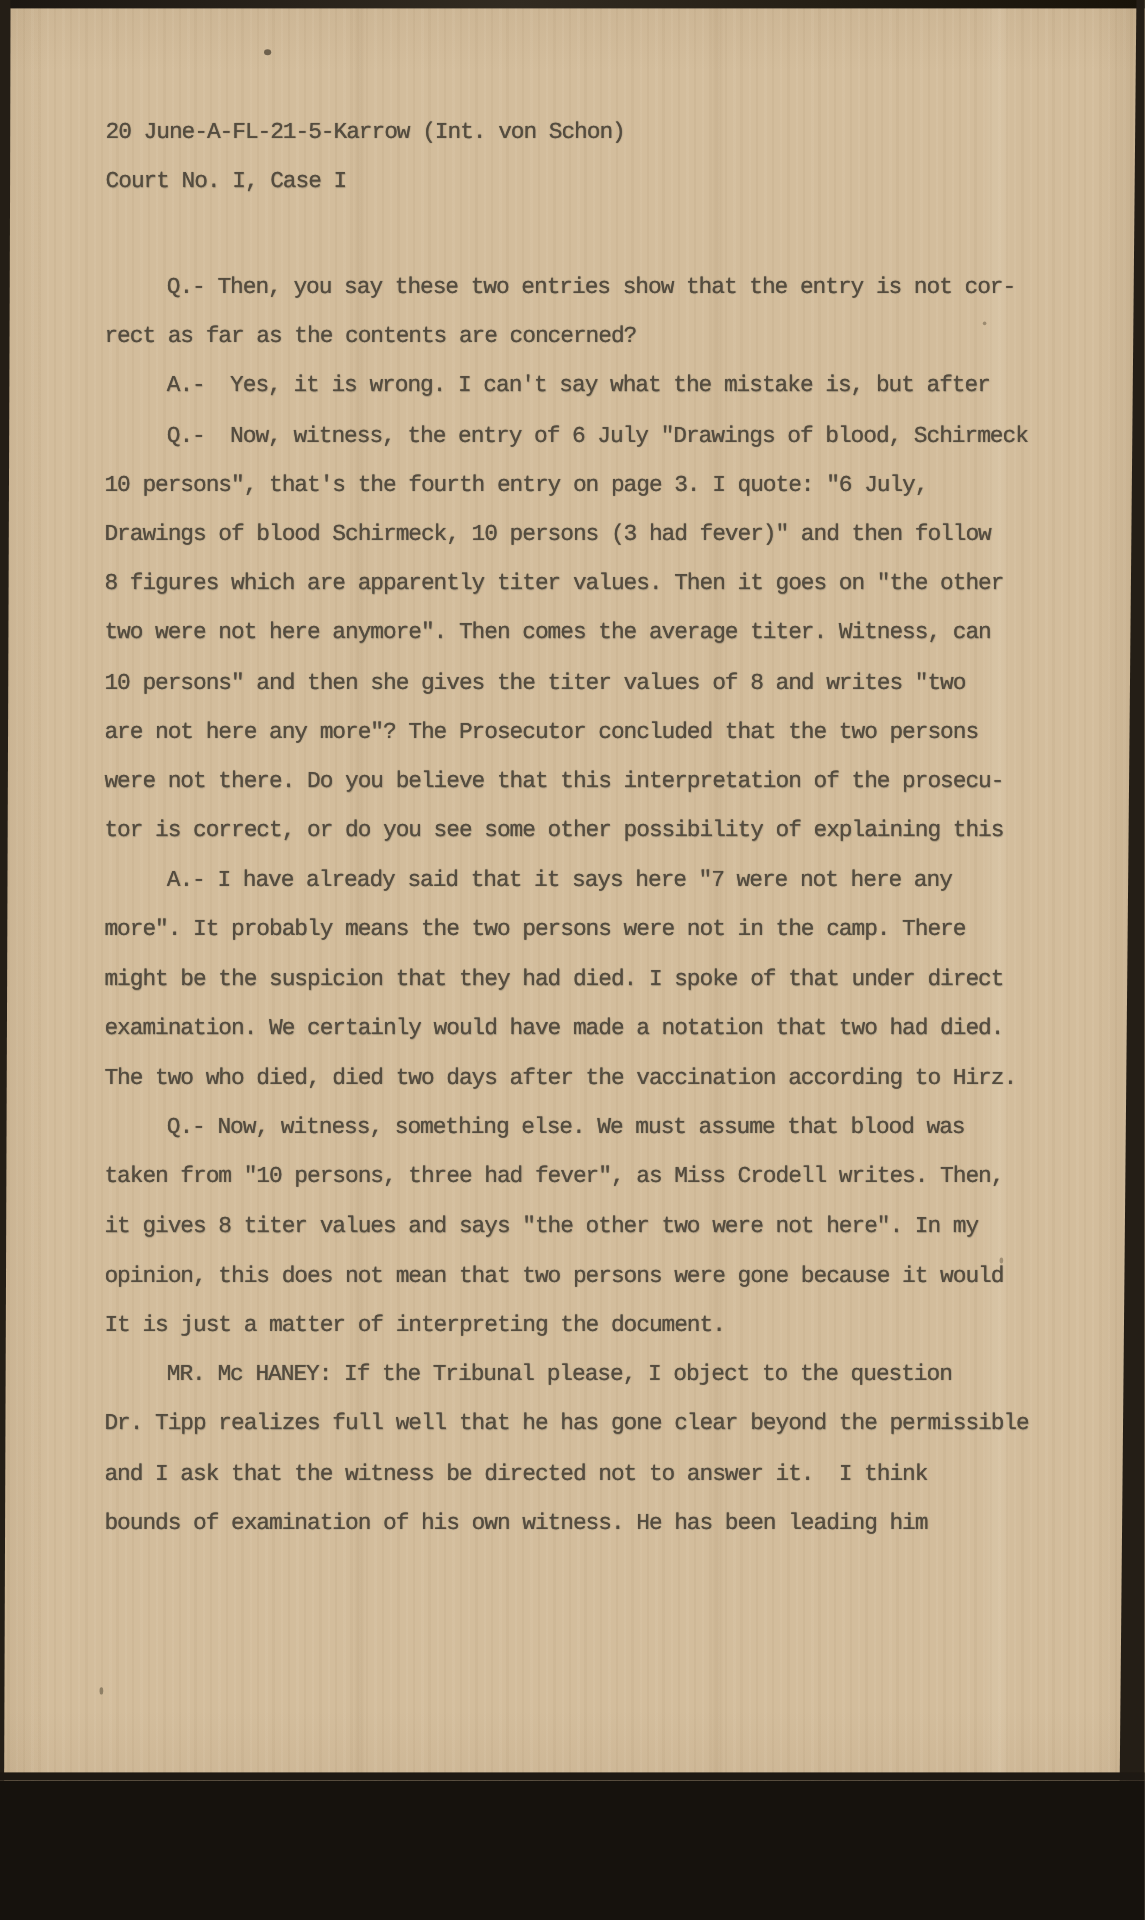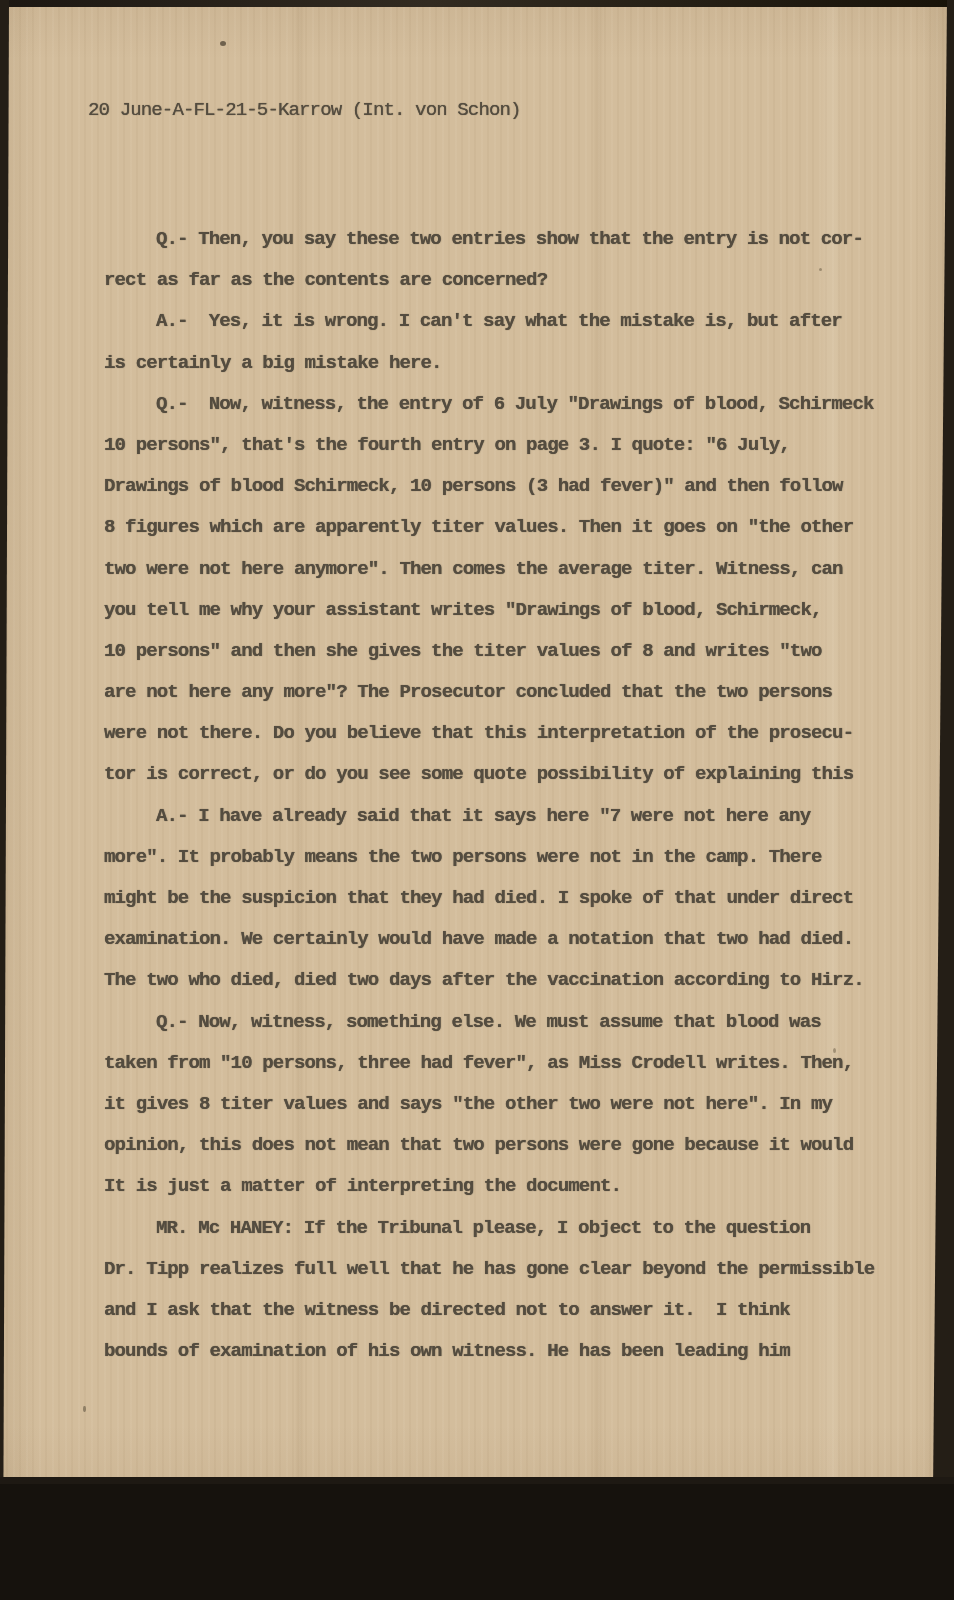--- a/index.html
+++ b/index.html
@@ -27,21 +27,21 @@
   .typewritten{
     text-shadow:0 0 0.7px rgba(84,76,63,0.85), 0.4px 0.4px 0.9px rgba(84,76,63,0.35);
   }
   .line{
     white-space:pre;
     line-height:41.2px;
     height:41.2px;
   }
   .indent{padding-left:52px;}
   .header-block{position:absolute;left:88px;top:90px;}
-  .body-block{position:absolute;left:104px;top:219px;font-weight:bold;}
+  .body-block{position:absolute;left:87px;top:219px;}
   .footer-block{position:absolute;left:420px;top:1492px;transform:rotate(-1.5deg);}
   
   .edge{position:absolute;background:#241e16;z-index:5;}
   .edge-top{left:0;top:0;width:954px;height:7px;
     background:linear-gradient(90deg,#1c1712,#322b21 45%,#181309);}
   .edge-bottom{left:0;bottom:0;width:954px;height:7px;background:#1e1913;}
   .edge-left{left:0;top:0;width:9px;height:1600px;
     clip-path:polygon(0 0, 9px 0, 3px 100%, 0 100%);}
   .edge-right{right:0;top:0;width:26px;height:1600px;
     clip-path:polygon(19px 0, 26px 0, 26px 100%, 4px 100%);}
@@ -62,38 +62,37 @@
   <div class="edge edge-right"></div>
   <div class="edge edge-bottom"></div>
 
   <div class="speck speck-1"></div>
   <div class="speck speck-2"></div>
   <div class="speck speck-3"></div>
   <div class="speck speck-4"></div>
 
   <div class="header-block typewritten">
     <div class="line">20 June-A-FL-21-5-Karrow (Int. von Schon)</div>
+    <div class="line">Court No. I, Case I</div>
   </div>
 
   <div class="body-block typewritten">
 
   <div class="line indent">Q.- Then, you say these two entries show that the entry is not cor-</div>
       <div class="line">rect as far as the contents are concerned?</div>
       <div class="line indent">A.-  Yes, it is wrong. I can't say what the mistake is, but after</div>
-      <div class="line">is certainly a big mistake here.</div>
       <div class="line indent">Q.-  Now, witness, the entry of 6 July "Drawings of blood, Schirmeck</div>
       <div class="line">10 persons", that's the fourth entry on page 3. I quote: "6 July,</div>
       <div class="line">Drawings of blood Schirmeck, 10 persons (3 had fever)" and then follow</div>
       <div class="line">8 figures which are apparently titer values. Then it goes on "the other</div>
       <div class="line">two were not here anymore". Then comes the average titer. Witness, can</div>
-      <div class="line">you tell me why your assistant writes "Drawings of blood, Schirmeck,</div>
       <div class="line">10 persons" and then she gives the titer values of 8 and writes "two</div>
       <div class="line">are not here any more"? The Prosecutor concluded that the two persons</div>
       <div class="line">were not there. Do you believe that this interpretation of the prosecu-</div>
-      <div class="line">tor is correct, or do you see some quote possibility of explaining this</div>
+      <div class="line">tor is correct, or do you see some other possibility of explaining this</div>
       <div class="line indent">A.- I have already said that it says here "7 were not here any</div>
       <div class="line">more". It probably means the two persons were not in the camp. There</div>
       <div class="line">might be the suspicion that they had died. I spoke of that under direct</div>
       <div class="line">examination. We certainly would have made a notation that two had died.</div>
       <div class="line">The two who died, died two days after the vaccination according to Hirz.</div>
       <div class="line indent">Q.- Now, witness, something else. We must assume that blood was</div>
       <div class="line">taken from "10 persons, three had fever", as Miss Crodell writes. Then,</div>
       <div class="line">it gives 8 titer values and says "the other two were not here". In my</div>
       <div class="line">opinion, this does not mean that two persons were gone because it would</div>
       <div class="line">It is just a matter of interpreting the document.</div>

